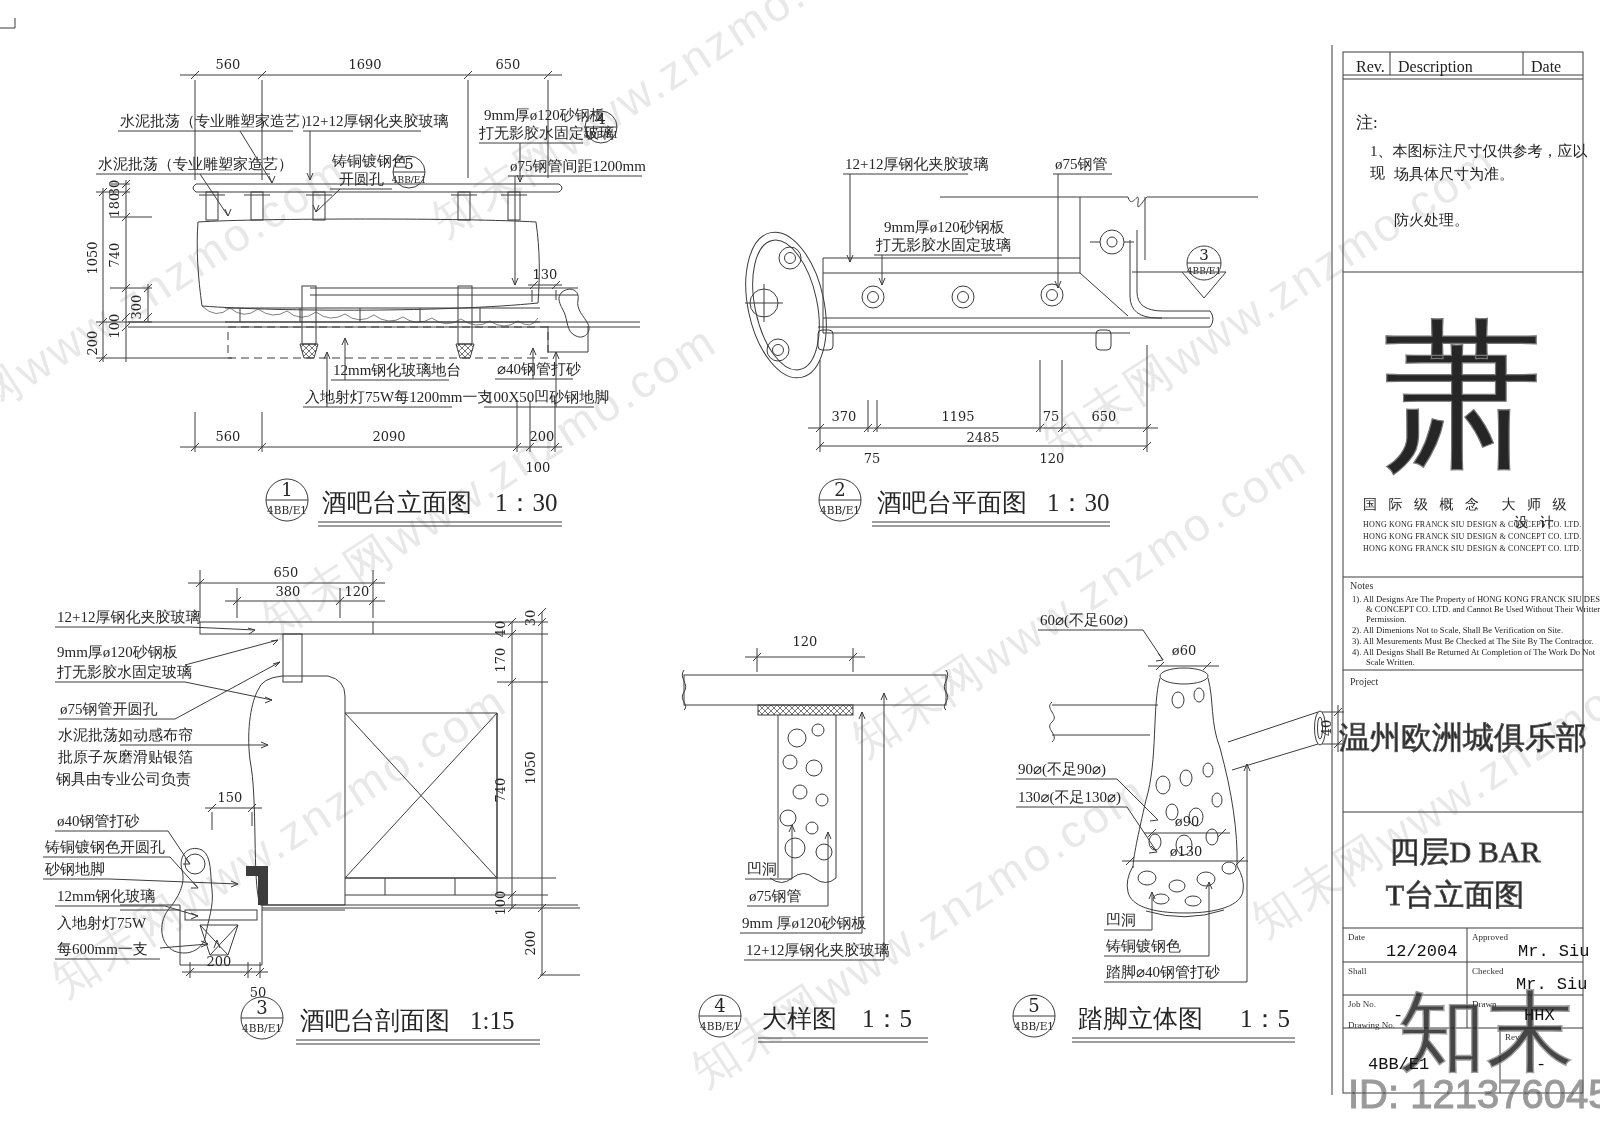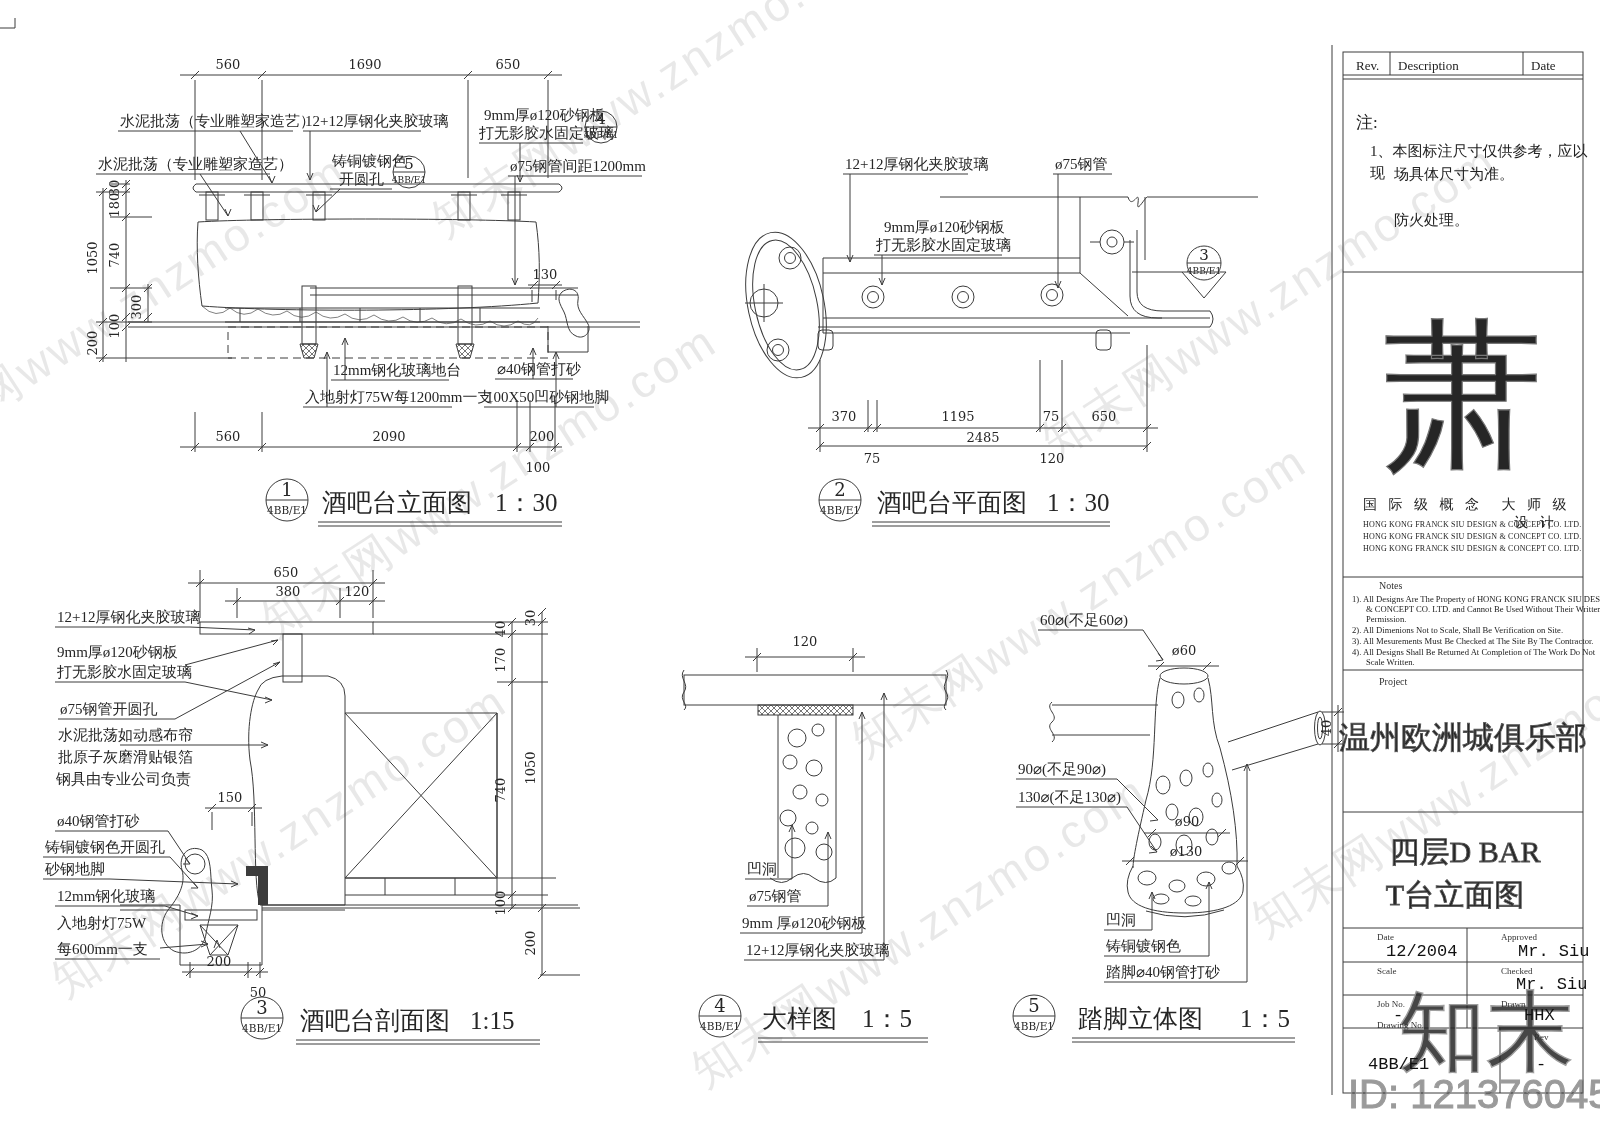--- a/index.html
+++ b/index.html
@@ -20,26 +20,26 @@
   .d{font:13px "DejaVu Serif",serif;}
   .lab{font:15px "Liberation Serif",serif;}
   .tt{font:25px "Liberation Serif",serif;}
   .mkn{font:15px "DejaVu Serif",serif;text-anchor:middle;}
   .mkr{font:9px "DejaVu Serif",serif;text-anchor:middle;}
   .ttn{font:18px "DejaVu Serif",serif;text-anchor:middle;}
   .ttr{font:10.5px "DejaVu Serif",serif;text-anchor:middle;}
   .mid{text-anchor:middle;}
   
   .tb{position:absolute;font-family:"Liberation Serif",serif;color:#222;}
-  .tb-small{font-size:13px;text-align:right;}
+  .tb-small{font-size:16px;text-align:right;}
   .tb-tiny{font-size:8px;letter-spacing:.2px;white-space:nowrap;}
   .tb-notes{font-size:8.6px;line-height:10.2px;white-space:nowrap;}
   .tb-cn{font-size:15px;line-height:22px;}
   .tb-val{font-family:Liberation Mono, monospace;font-size:17px;color:#111;}
-  .tb-fieldlabel{font-size:9px;color:#333;margin-left:29px;}
+  .tb-fieldlabel{font-size:9px;color:#333;}
 </style>
 </head>
 <body>
 
 <div class="page">
 
   <div class="wm" style="left:-120px;top:430px">知末网www.znzmo.com</div>
   <div class="wm" style="left:40px;top:960px">知末网www.znzmo.com</div>
   <div class="wm" style="left:250px;top:600px">知末网www.znzmo.com</div>
   <div class="wm" style="left:420px;top:200px">知末网www.znzmo.com</div>
@@ -469,21 +469,21 @@
   <div class="tb tb-notes" style="left:1352px;top:647px">4). All Designs Shall Be Returned At Completion of The Work Do Not</div>
   <div class="tb tb-notes" style="left:1366px;top:657px">Scale Written.</div>
 
   <div class="tb tb-fieldlabel" style="left:1350px;top:676px;font-size:10px">Project</div>
 
   <div class="tb tb-fieldlabel" style="left:1348px;top:932px">Date</div>
   <div class="tb tb-val" style="left:1386px;top:942px">12/2004</div>
   <div class="tb tb-fieldlabel" style="left:1472px;top:932px">Approved</div>
   <div class="tb tb-val" style="left:1518px;top:942px">Mr. Siu</div>
 
-  <div class="tb tb-fieldlabel" style="left:1348px;top:966px">Scale</div>
+  <div class="tb tb-fieldlabel" style="left:1348px;top:966px">Shall</div>
   <div class="tb tb-val" style="left:1386px;top:975px"></div>
   <div class="tb tb-fieldlabel" style="left:1472px;top:966px">Checked</div>
   <div class="tb tb-val" style="left:1516px;top:975px">Mr. Siu</div>
 
   <div class="tb tb-fieldlabel" style="left:1348px;top:999px">Job No.</div>
   <div class="tb tb-val" style="left:1393px;top:1006px">-</div>
   <div class="tb tb-fieldlabel" style="left:1472px;top:999px">Drawn</div>
   <div class="tb tb-val" style="left:1524px;top:1006px">HHX</div>
 
   <div class="tb tb-fieldlabel" style="left:1348px;top:1020px">Drawing No.</div>

